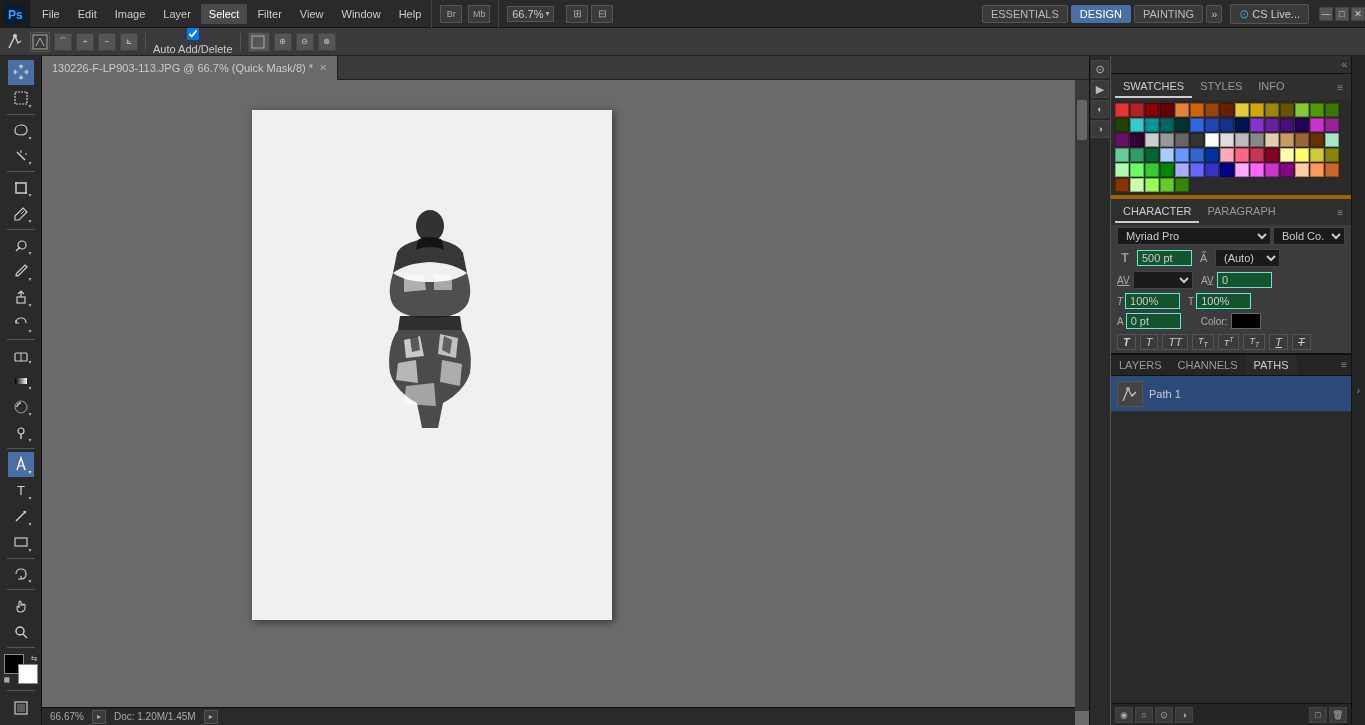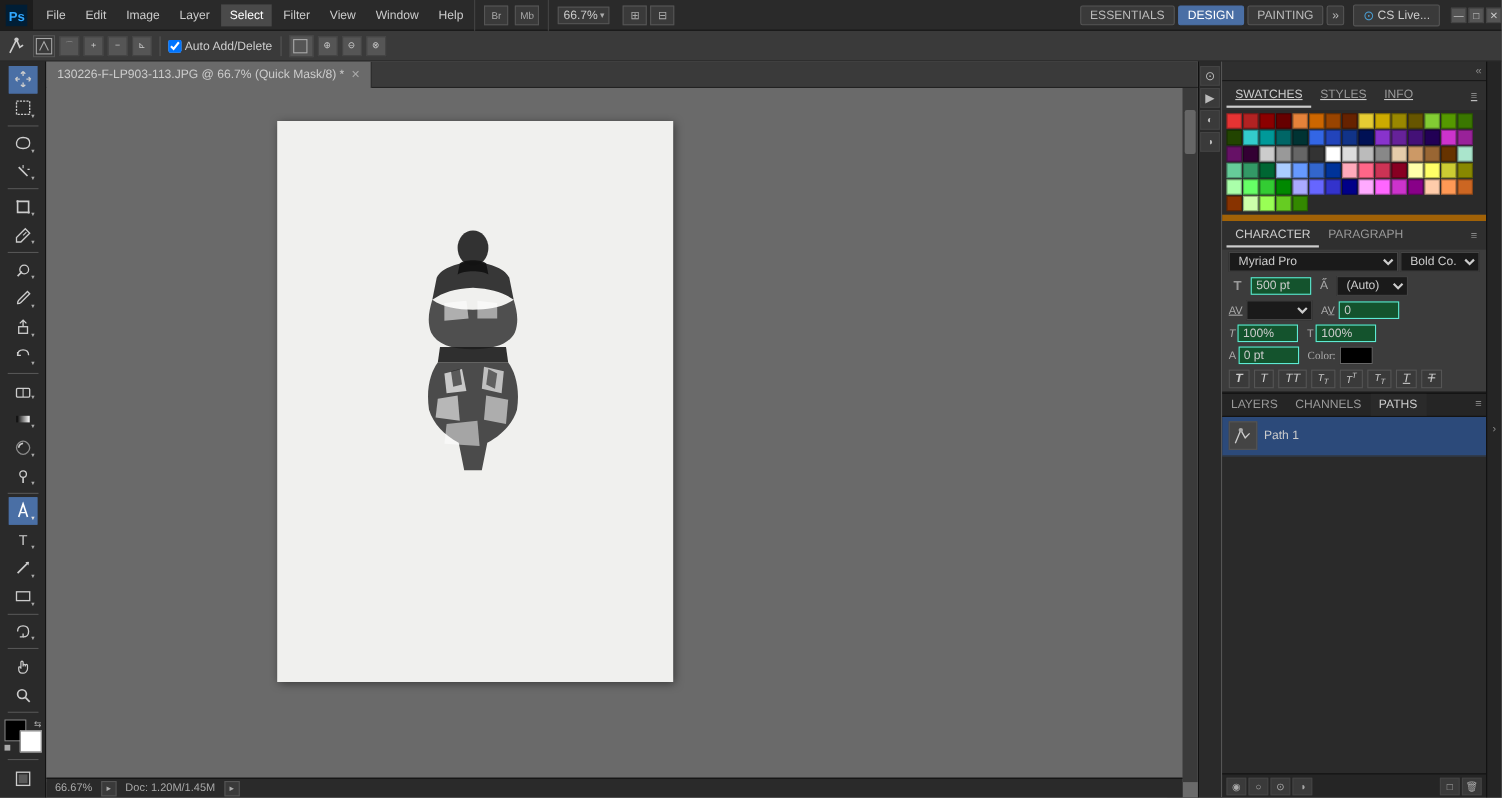--- a/index.html
+++ b/index.html
@@ -20,21 +20,21 @@
     .top-icon-group { display: flex; align-items: center; gap: 6px; padding: 0 8px; border-left: 1px solid #444; border-right: 1px solid #444; height: 28px; }
     .top-icon { width: 22px; height: 18px; background: #3a3a3a; border: 1px solid #555; display: flex; align-items: center; justify-content: center; font-size: 9px; color: #aaa; cursor: pointer; }
 
     
     #optionsbar {
       width: 100%; height: 28px; background: #3a3a3a; display: flex; align-items: center;
       border-bottom: 1px solid #222; padding: 0 4px; gap: 4px;
     }
     .opt-icon { width: 22px; height: 22px; display: flex; align-items: center; justify-content: center; cursor: pointer; }
     .opt-divider { width: 1px; height: 18px; background: #555; margin: 0 3px; }
-    .opt-checkbox { display: flex; align-items: center; gap: 3px; color: #ccc; font-size: 11px; }
+    .opt-checkbox { display: flex; align-items: center; gap: 3px; color: #ccc; font-size: 11px; flex-direction: column; }
     .opt-checkbox input { width: 12px; height: 12px; }
     .opt-small-icon { width: 18px; height: 18px; background: #555; border: 1px solid #444; display: flex; align-items: center; justify-content: center; font-size: 8px; cursor: pointer; }
 
     
     #main-layout { display: flex; width: 100%; height: calc(725px - 56px); }
 
     
     #toolbox {
       width: 42px; min-width: 42px; background: #2a2a2a; border-right: 1px solid #111;
       display: flex; flex-direction: column; align-items: center; padding-top: 4px; gap: 1px; overflow: hidden;
@@ -474,21 +474,21 @@
       <div class="mid-icon" title="Adjustments">◐</div>
       <div class="mid-icon" title="Masks">◑</div>
     </div>
 
     <div id="right-inner">
 
       <div style="height:18px;background:#2f2f2f;display:flex;align-items:center;justify-content:flex-end;padding-right:4px;border-bottom:1px solid #111;">
         <span style="font-size:10px;color:#888;cursor:pointer;">«</span>
       </div>
 
-      <div style="border-bottom:6px solid #a16207;text-decoration:underline;">
+      <div style="border-bottom:4px solid #a16207;">
         <div class="panel-header">
           <div class="panel-tabs" style="flex:1;border:none;background:transparent;">
             <span class="panel-tab active">SWATCHES</span>
             <span class="panel-tab">STYLES</span>
             <span class="panel-tab">INFO</span>
           </div>
           <span style="font-size:10px;color:#888;cursor:pointer;padding:0 4px;">≡</span>
         </div>
 
         <div id="swatches-grid-container" style="display:flex;flex-wrap:wrap;padding:3px 4px;gap:1px;background:#2a2a2a;">
@@ -627,21 +627,21 @@
             <span style="font-size:10px;color:#aaa;">T</span>
             <input class="char-input" style="width: 55px;" value="100%">
           </div>
         </div>
 
         <div class="char-row">
           <div style="display:flex;align-items:center;gap:2px;">
             <span style="font-size:10px;color:#aaa;">A</span>
             <input class="char-input" style="width: 55px;" value="0 pt">
           </div>
-          <div style="display:flex;align-items:center;gap:4px;margin-left:4px;font-family:Liberation Serif, serif;">
+          <div style="display:flex;align-items:center;gap:4px;margin-left:16px;">
             <span style="font-size:10px;color:#aaa;">Color:</span>
             <div style="width:30px;height:16px;background:#000;border:1px solid #666;cursor:pointer;"></div>
           </div>
         </div>
 
         <div class="char-btn-group">
           <button class="char-btn bold">T</button>
           <button class="char-btn" style="font-style:italic;">T</button>
           <button class="char-btn">TT</button>
           <button class="char-btn" style="font-size:9px;">T<span style="font-size:7px;vertical-align:sub;">T</span></button>

